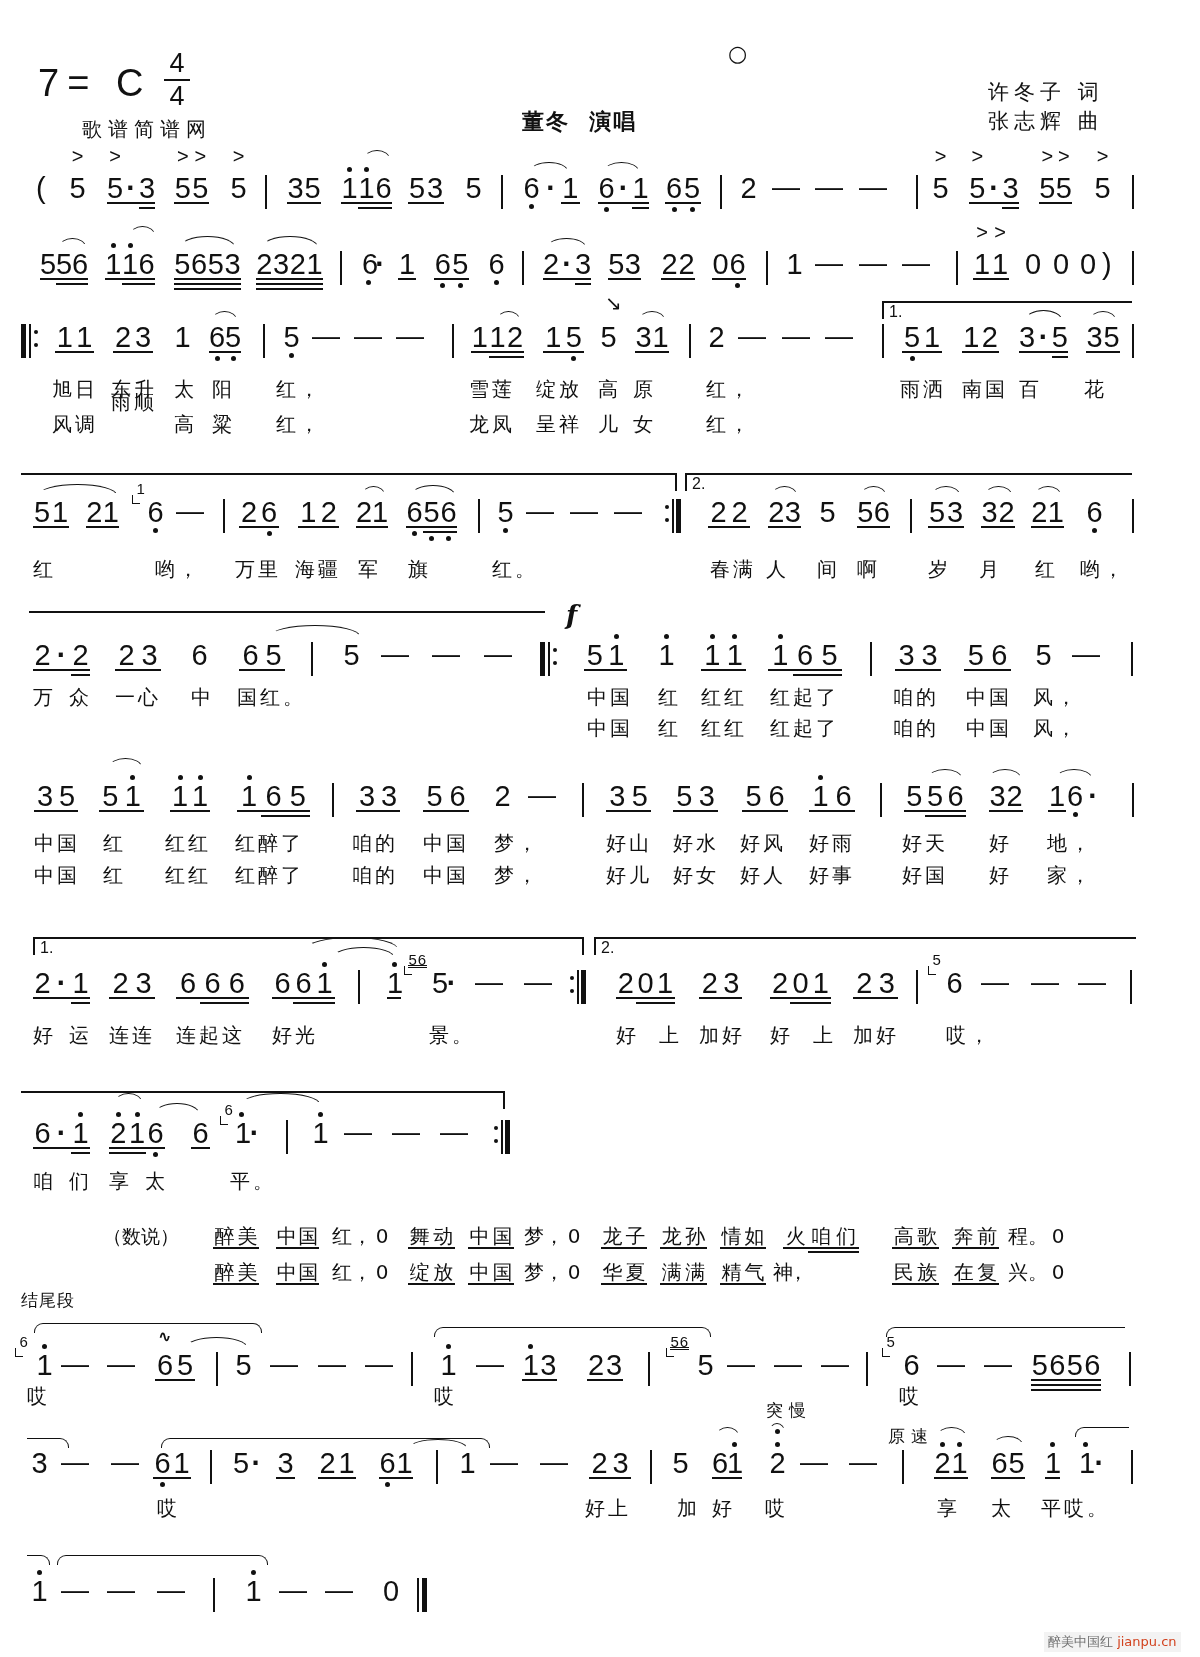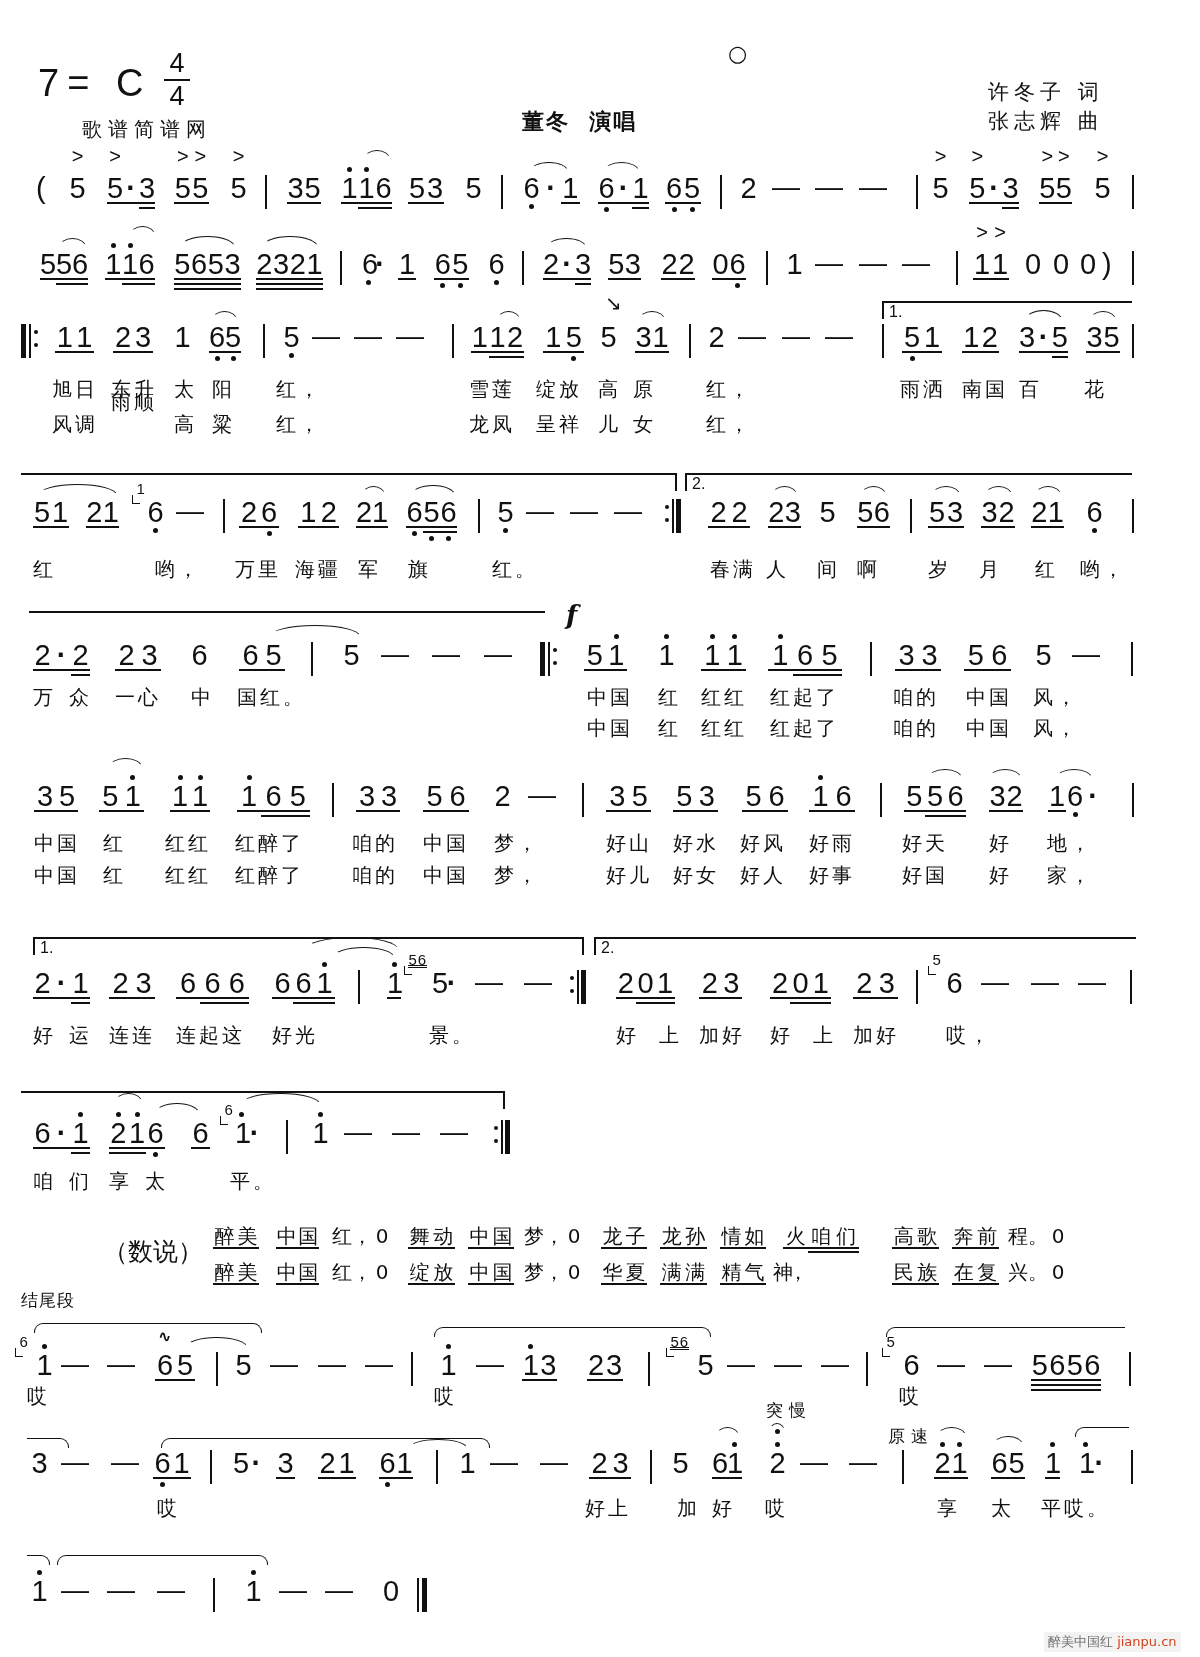--- a/index.html
+++ b/index.html
@@ -12,21 +12,21 @@
 .ts-top{top:0;}
 .ts-bot{top:33px;}
 .ts-line{position:absolute;left:1px;top:29px;width:26px;height:2px;background:#111;}
 .tempo{left:82px;top:118px;font-family:"DejaVu Sans",sans-serif;font-size:20px;line-height:22px;letter-spacing:6px;}
 .title{left:444px;top:20px;font-family:"DejaVu Sans",sans-serif;font-weight:bold;font-size:54px;line-height:58px;letter-spacing:2px;}
 .title-orn{left:728px;top:42px;font-family:"DejaVu Sans",sans-serif;font-size:22px;line-height:24px;}
 .performer{left:522px;top:110px;font-family:"DejaVu Sans",sans-serif;font-weight:bold;font-size:22px;line-height:24px;letter-spacing:2px;white-space:pre;}
 .credit{left:988px;font-family:"DejaVu Sans",sans-serif;font-size:21px;line-height:22px;letter-spacing:5px;}
 .lyricist{top:81px;}
 .composer{top:110px;}
-.spoken-label{left:103px;top:1225px;font-family:"DejaVu Sans",sans-serif;font-size:25px;line-height:22px;margin-top:16px;}
+.spoken-label{left:103px;top:1225px;font-family:"DejaVu Sans",sans-serif;font-size:19px;line-height:22px;}
 .coda{left:21px;top:1290px;font-family:"DejaVu Sans",sans-serif;font-size:17px;line-height:20px;letter-spacing:1px;}
 .watermark{left:1044px;top:1632px;font-family:"DejaVu Sans",sans-serif;font-size:13px;line-height:16px;padding:2px 4px;background:#f3f3f3;}
 .row{position:absolute;left:0;width:1200px;height:0;}
 .g{position:absolute;top:-12px;height:24px;display:flex;}
 .c{flex:1 1 0;position:relative;height:24px;min-width:0;}
 .ct{display:block;text-align:center;font-size:29px;line-height:24px;height:24px;white-space:pre;}
 .ct.md{font-weight:bold;}
 .sp .ct{font-family:"DejaVu Sans",sans-serif;font-size:20px;}
 .ul{position:absolute;left:0;right:0;height:2px;background:#111;}
 .dot{position:absolute;left:50%;width:5px;height:5px;margin-left:-2.5px;border-radius:50%;background:#111;}

